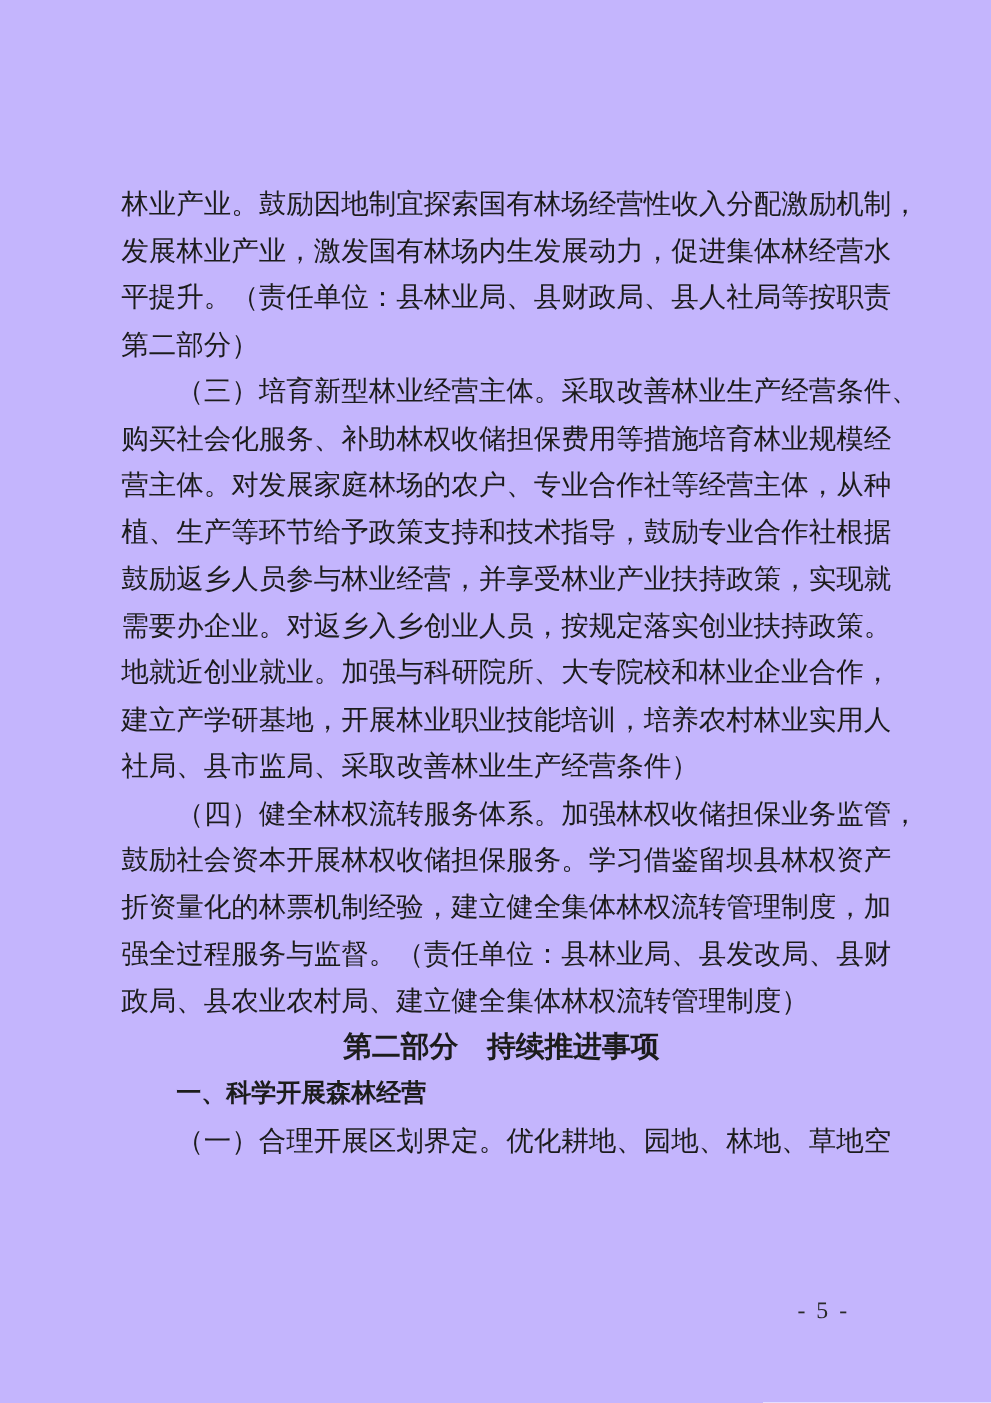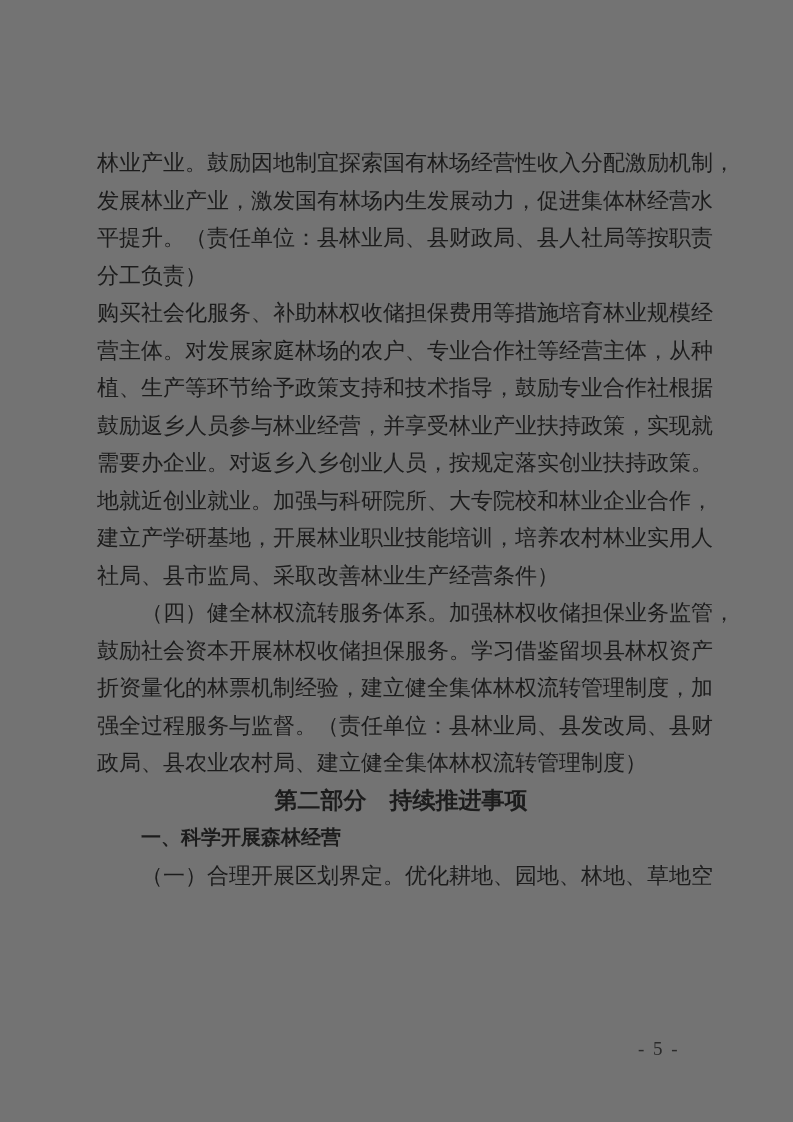--- a/index.html
+++ b/index.html
@@ -4,21 +4,21 @@
 <style>
   html, body {
     margin: 0;
     padding: 0;
     background: #ffffff;
   }
   .page {
     position: relative;
     width: 793px;
     height: 1122px;
-    background: #737373;
+    background: #c4b5fd;
     overflow: hidden;
     font-family: "Liberation Serif", "DejaVu Serif", serif;
     color: #1c1c1c;
     text-decoration: underline;
   }
   .text-block {
     position: absolute;
     left: 97px;
     top: 144px;
     width: 608px;
@@ -74,24 +74,25 @@
 <body>
 
 <div class="page">
 
   <div class="text-block">
 
     <div>
       <div class="ln">林业产业。鼓励因地制宜探索国有林场经营性收入分配激励机制，</div>
       <div class="ln">发展林业产业，激发国有林场内生发展动力，促进集体林经营水</div>
       <div class="ln">平提升。（责任单位：县林业局、县财政局、县人社局等按职责</div>
-      <div class="ln short">分工负责）</div>
+      <div class="ln short">第二部分）</div>
     </div>
 
     <div>
+      <div class="ln indent">（三）培育新型林业经营主体。采取改善林业生产经营条件、</div>
       <div class="ln">购买社会化服务、补助林权收储担保费用等措施培育林业规模经</div>
       <div class="ln">营主体。对发展家庭林场的农户、专业合作社等经营主体，从种</div>
       <div class="ln">植、生产等环节给予政策支持和技术指导，鼓励专业合作社根据</div>
       <div class="ln">鼓励返乡人员参与林业经营，并享受林业产业扶持政策，实现就</div>
       <div class="ln">需要办企业。对返乡入乡创业人员，按规定落实创业扶持政策。</div>
       <div class="ln">地就近创业就业。加强与科研院所、大专院校和林业企业合作，</div>
       <div class="ln">建立产学研基地，开展林业职业技能培训，培养农村林业实用人</div>
       <div class="ln short">社局、县市监局、采取改善林业生产经营条件）</div>
     </div>
 

